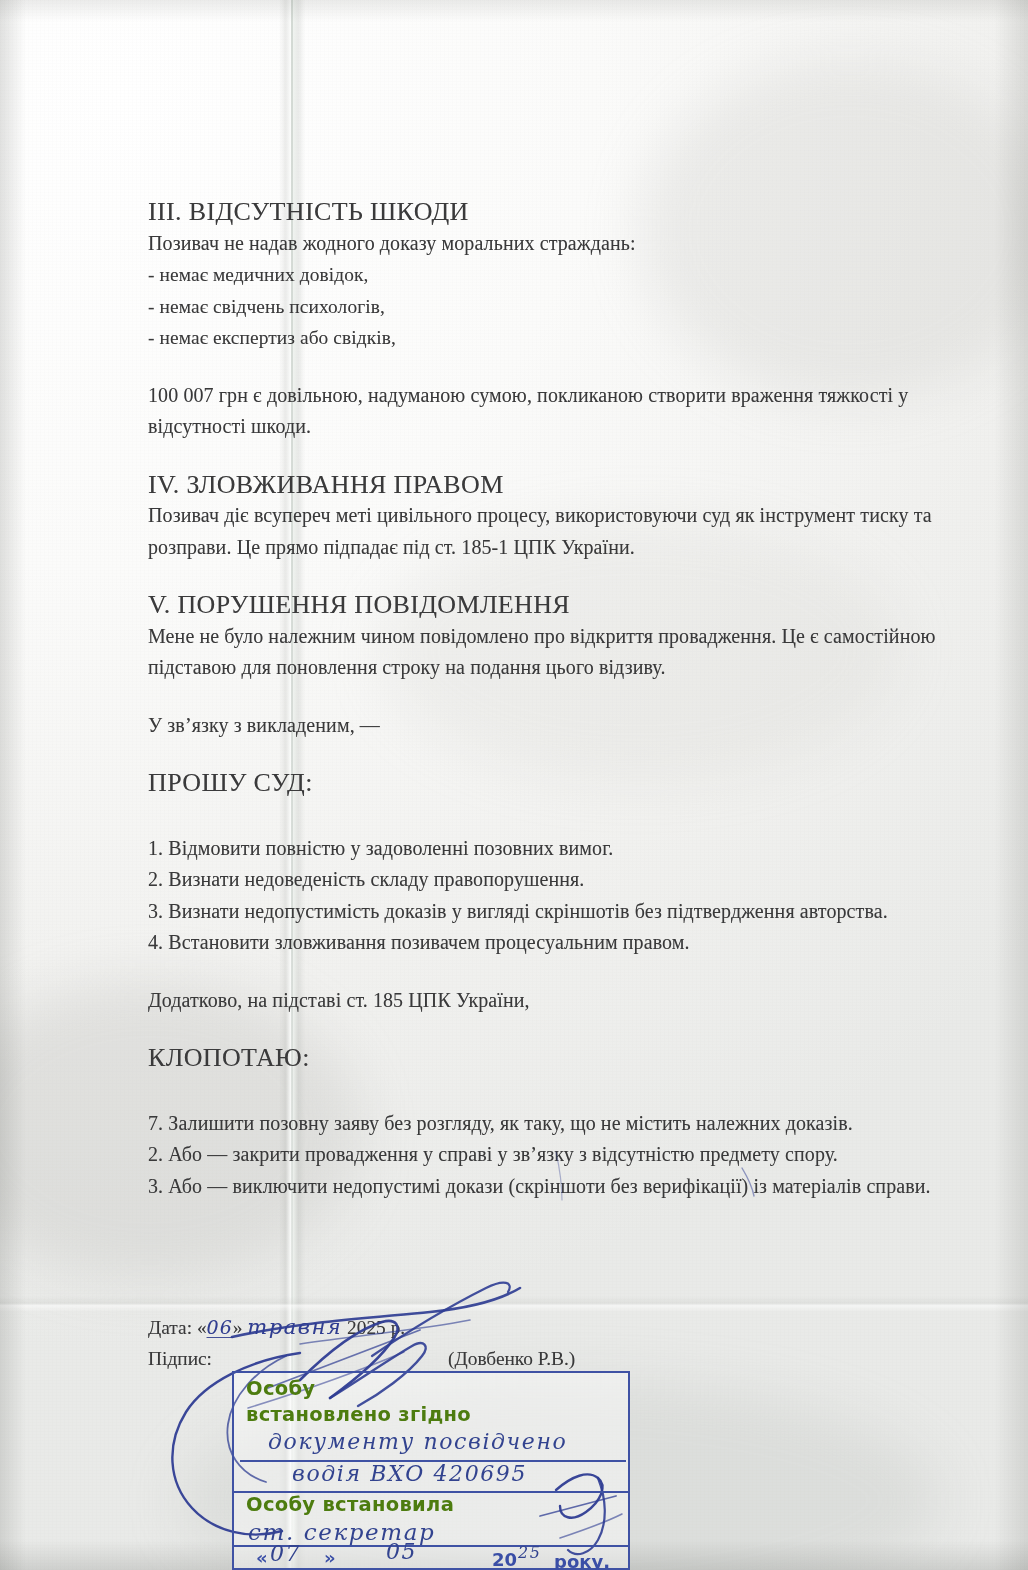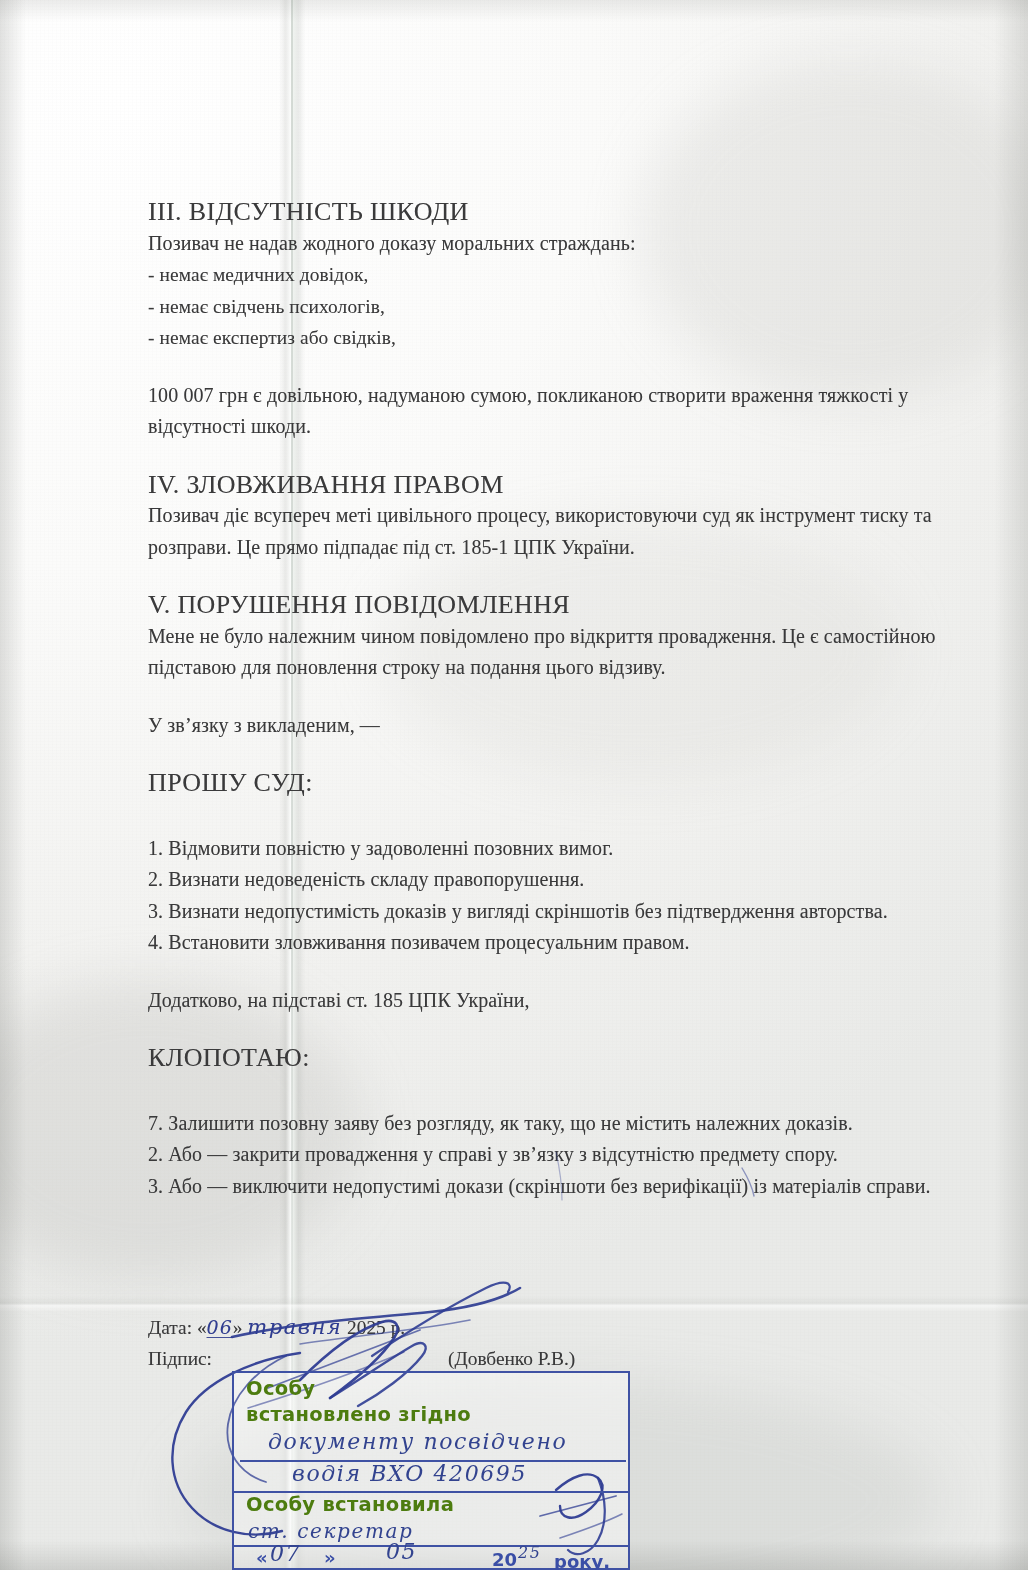--- a/index.html
+++ b/index.html
@@ -308,21 +308,21 @@
     <div class="stamp-text" style="left:12px; top:30px;">встановлено згідно</div>
 
     <div class="stamp-hand" style="left:14px; top:56px;margin-left:20px;">документу посвідчено</div>
     <div class="u-line" style="left:6px; top:87px; width:386px;"></div>
 
     <div class="stamp-hand" style="left:14px; top:88px;margin-left:44px;">водія ВХО 420695</div>
     <div class="stamp-line" style="top:118px;"></div>
 
     <div class="stamp-text" style="left:12px; top:120px;">Особу встановила</div>
 
-    <div class="stamp-hand" style="left:14px; top:146px; font-size:20px;">ст. секретар</div>
+    <div class="stamp-hand" style="left:14px; top:146px; font-size:23px;">ст. секретар</div>
     <div class="stamp-line" style="top:172px;"></div>
 
     <div class="stamp-sm" style="left:22px; top:174px;">«</div>
     <div class="stamp-hand" style="left:36px; top:168px;">07</div>
     <div class="u-line" style="left:34px; top:196px; width:52px;"></div>
     <div class="stamp-sm" style="left:90px; top:174px;">»</div>
     <div class="stamp-hand" style="left:152px; top:166px;">05</div>
     <div class="u-line" style="left:104px; top:196px; width:150px;"></div>
     <div class="stamp-sm" style="left:258px; top:176px;">20</div>
     <div class="stamp-hand" style="left:284px; top:170px; font-size:16px;">25</div>

